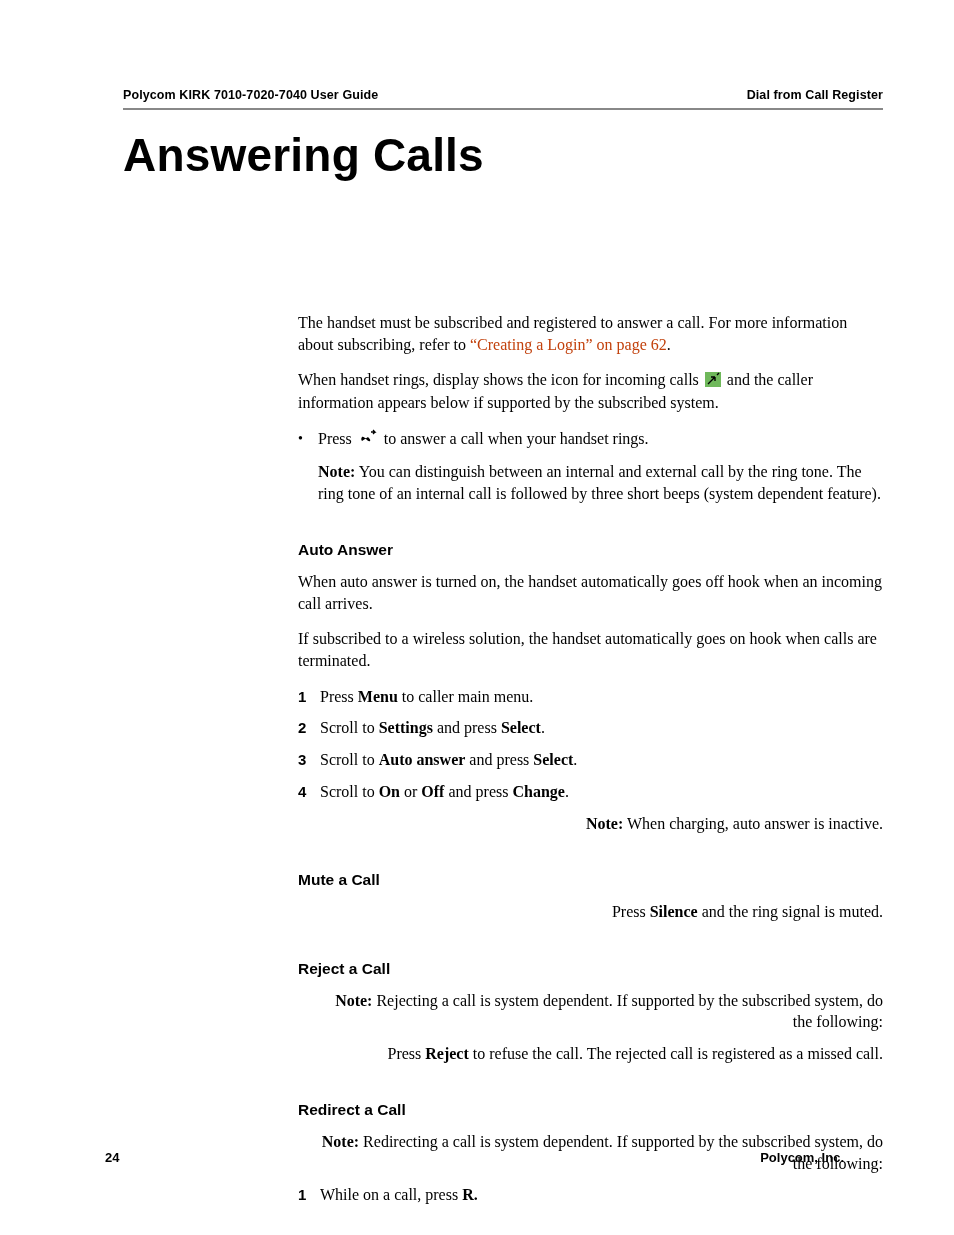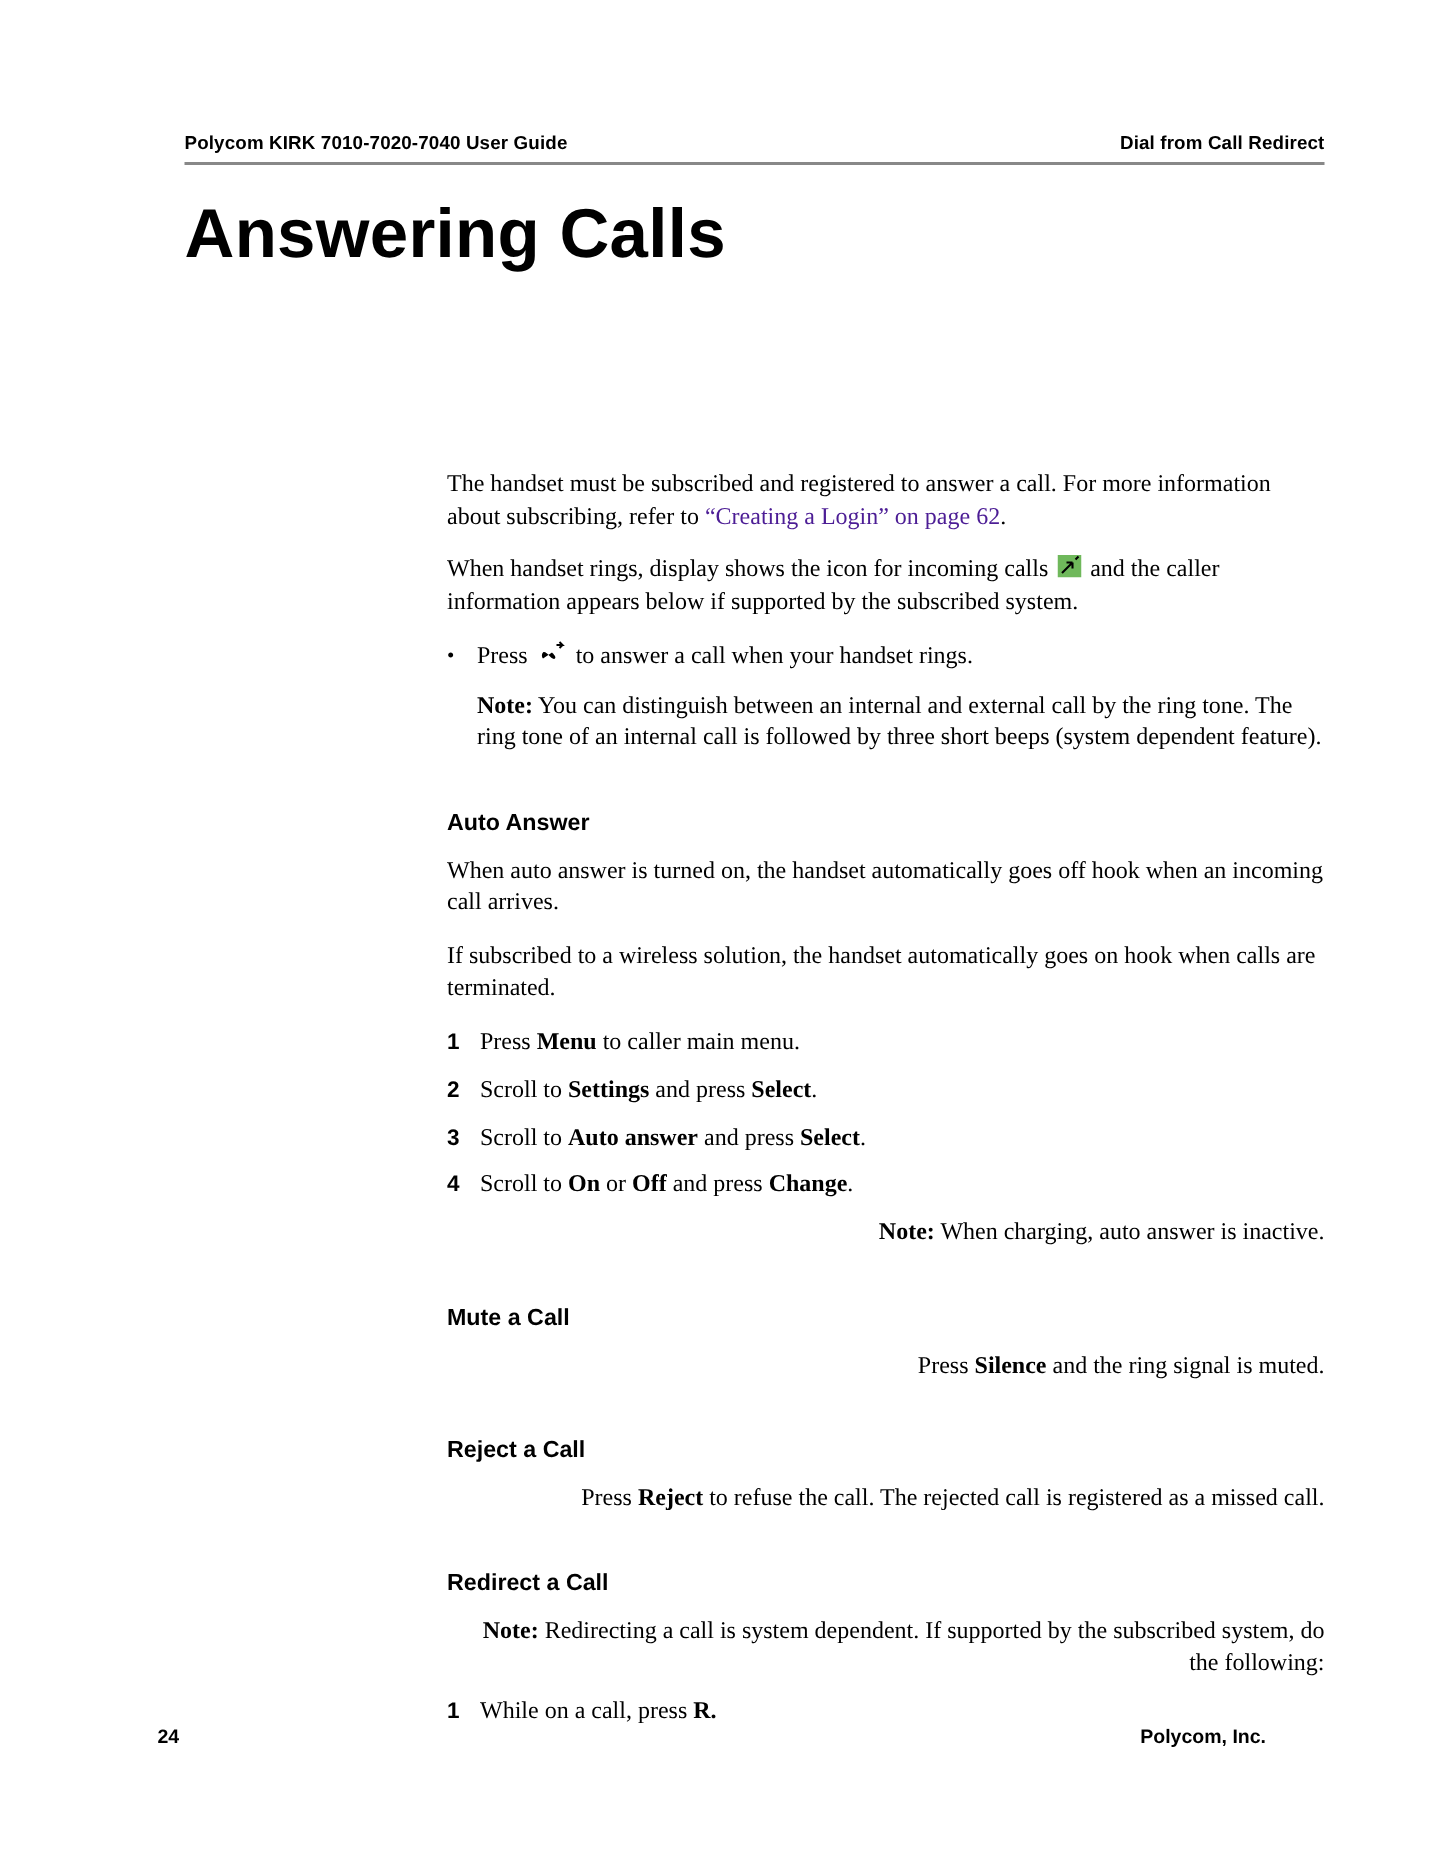--- a/index.html
+++ b/index.html
@@ -35,21 +35,21 @@
     margin-bottom: 130px;
     letter-spacing: 0.2px;
   }
   .body-col {
     margin-left: 175px;
     font-size: 16px;
     line-height: 1.35;
   }
   .para { margin-bottom: 14px; }
   .link {
-    color: #4c1d95;
+    color: #c2410c;
     text-decoration: none;
   }
   .bullet-row {
     display: flex;
     margin-bottom: 10px;
   }
   .bullet-mark {
     width: 20px;
     flex-shrink: 0;
     font-size: 14px;
@@ -104,21 +104,21 @@
     font-size: 13px;
   }
 </style>
 </head>
 <body>
 
 <div class="page">
 
   <div class="running-head">
     <span>Polycom KIRK 7010-7020-7040 User Guide</span>
-    <span>Dial from Call Redirect</span>
+    <span>Dial from Call Register</span>
   </div>
 
   <div class="chapter-title">Answering Calls</div>
 
   <div class="body-col">
 
     <div class="para">
       <span>The handset must be subscribed and registered to answer a call. For more information about subscribing, refer to </span><a class="link">“Creating a Login” on page 62</a><span>.</span>
     </div>
 
@@ -191,20 +191,23 @@
     <div class="section-head">Mute a Call</div>
     <div class="section-body">
       <div class="indent-block">
         <span> Press </span><b>Silence</b><span> and the ring signal is muted.</span>
       </div>
     </div>
 
     <div class="section-head">Reject a Call</div>
     <div class="section-body">
       <div class="indent-block">
+        <b>Note:</b><span> Rejecting a call is system dependent. If supported by the subscribed system, do the following:</span>
+      </div>
+      <div class="indent-block">
         <span> Press </span><b>Reject</b><span> to refuse the call. The rejected call is registered as a missed call.</span>
       </div>
     </div>
 
     <div class="section-head">Redirect a Call</div>
     <div class="section-body">
       <div class="indent-block">
         <b>Note:</b><span> Redirecting a call is system dependent. If supported by the subscribed system, do the following:</span>
       </div>
       <div class="num-row">

